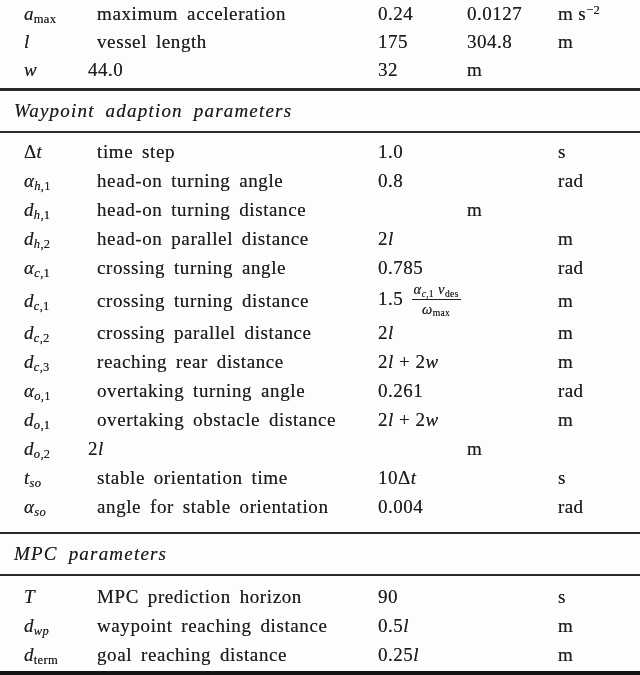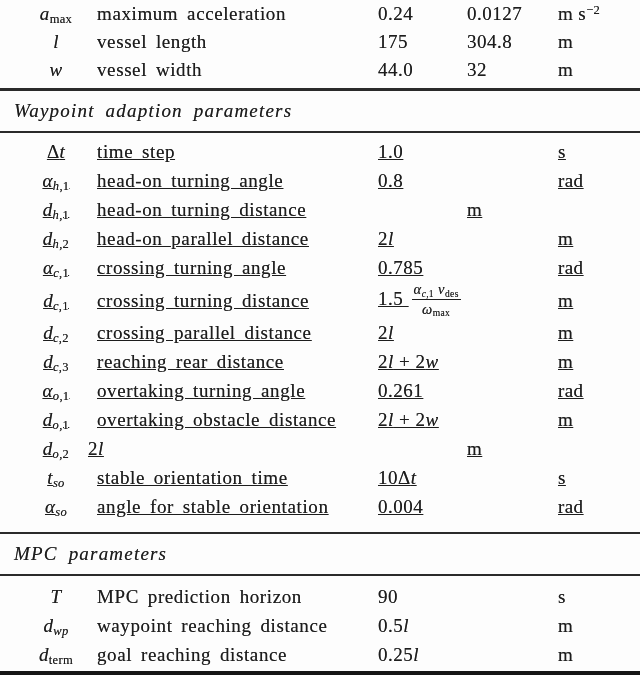--- a/index.html
+++ b/index.html
@@ -21,24 +21,24 @@
   }
   .row {
     display: grid;
     grid-template-columns: 88px 290px 89px 91px auto;
     align-items: center;
   }
   .tbody-a .row { height: 28px; }
   .tbody-w .row { height: 29px; }
   .tbody-w .row.tall { height: 36px; }
   .tbody-m .row { height: 29px; }
-  .tbody-w { padding: 5px 0 6px 0; text-decoration: underline; }
+  .tbody-w { padding: 5px 0 6px 0; }
   .tbody-m { padding: 6px 0 2px 0; }
   .cell { white-space: nowrap; }
-  .c-sym { text-align: center; letter-spacing: 0.3px; margin-left: 24px; }
+  .c-sym { text-align: left; letter-spacing: 0.3px; margin-left: 24px; }
   .c-desc { padding-left: 9px; letter-spacing: 0.6px; word-spacing: 3.5px; }
   .c-v1, .c-v2 { letter-spacing: 0.5px; }
   .c-unit { letter-spacing: 0.4px; }
   .rule {
     width: 640px;
     background: #2a2a2a;
     height: 2px;
   }
   .rule-heavy { height: 2.5px; margin-top: 4px; }
   .rule-bottom { height: 5px; background: #151515; }
@@ -105,21 +105,20 @@
   </div>
         <div class="row">
     <span class="cell c-sym"><i>l</i></span>
     <span class="cell c-desc">vessel length</span>
     <span class="cell c-v1">175</span>
     <span class="cell c-v2">304.8</span>
     <span class="cell c-unit">m</span>
   </div>
         <div class="row">
     <span class="cell c-sym"><i>w</i></span>
-    <span class="cell c-desc">vessel width</span>
     <span class="cell c-v1">44.0</span>
     <span class="cell c-v2">32</span>
     <span class="cell c-unit">m</span>
   </div>
       </div>
       <div class="rule rule-heavy"></div>
       <div class="sec-header">Waypoint adaption parameters</div>
       <div class="rule"></div>
       <div class="tbody tbody-w">
         <div class="row">

